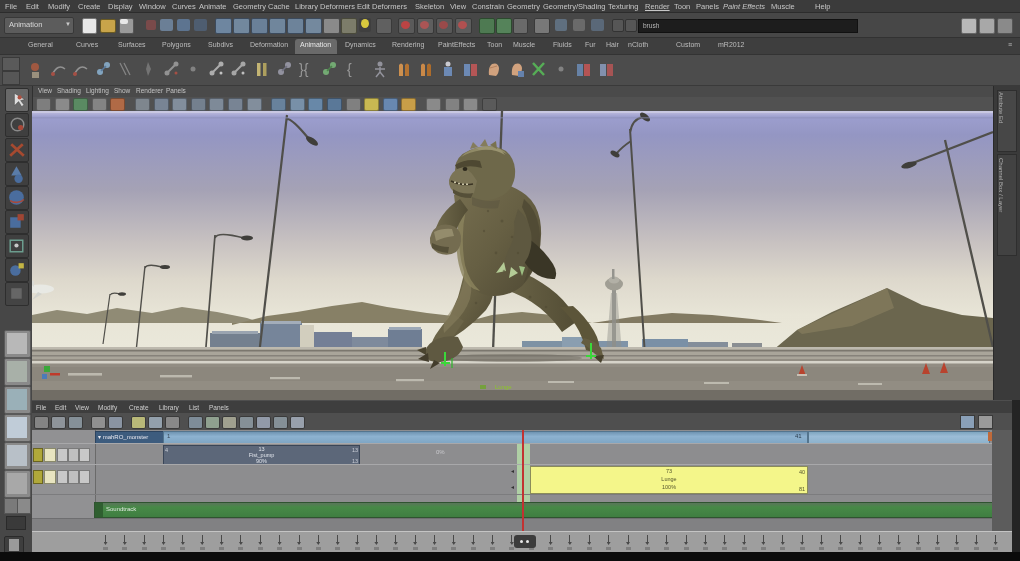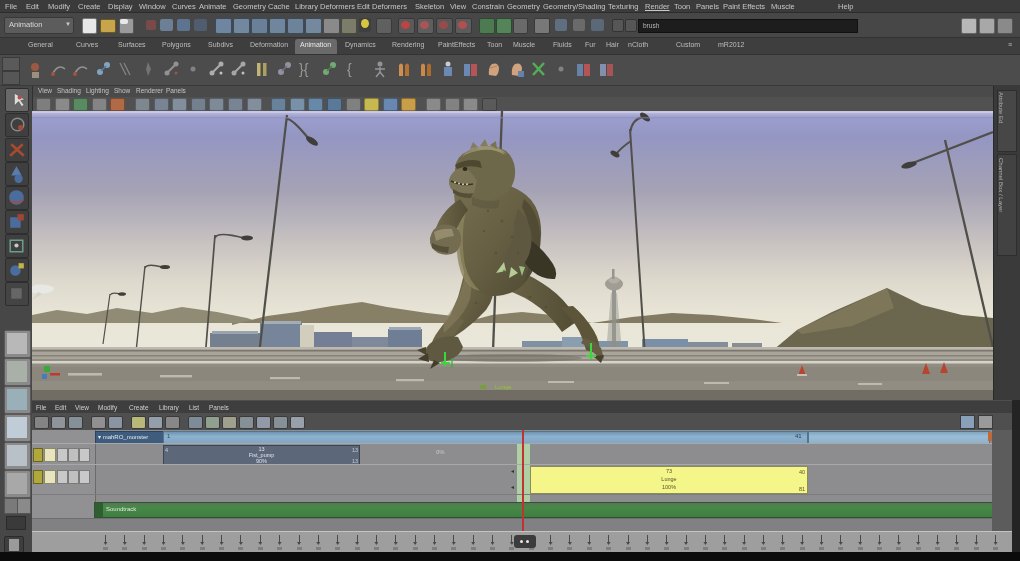--- a/index.html
+++ b/index.html
@@ -28,23 +28,23 @@
   <span class="mi" style="left:357px;">Edit Deformers</span>
   <span class="mi" style="left:415px;">Skeleton</span>
   <span class="mi" style="left:450px;">View</span>
   <span class="mi" style="left:472px;">Constrain</span>
   <span class="mi" style="left:507px;">Geometry</span>
   <span class="mi" style="left:543px;">Geometry/Shading</span>
   <span class="mi" style="left:608px;">Texturing</span>
   <span class="mi" style="left:645px;text-decoration:underline;">Render</span>
   <span class="mi" style="left:674px;">Toon</span>
   <span class="mi" style="left:696px;">Panels</span>
-  <span class="mi" style="left:723px;">Paint Effects</span>
+  <span class="mi" style="left:723px;font-style:italic;">Paint Effects</span>
   <span class="mi" style="left:771px;">Muscle</span>
-  <span class="mi" style="left:838px;">Help</span>
+  <span class="mi" style="left:815px;">Help</span>
 </div>
 
 <div class="abs" style="left:0;top:13px;width:1020px;height:24px;background:#474747;border-bottom:1px solid #323232;">
 
   <div class="abs" style="left:4px;top:4px;width:68px;height:15px;background:#5c5c5c;border:1px solid #383838;border-radius:2px;">
     <span style="position:absolute;left:4px;top:2px;font-size:7.5px;color:#d8d8d8;">Animation</span>
     <span style="position:absolute;right:2px;top:3px;font-size:6px;color:#cacaca;">▼</span>
   </div>
 
   <div class="ic" style="left:82px;top:5px;width:13px;height:14px;background:#e8e8e8;border:1px solid #777;"></div>

